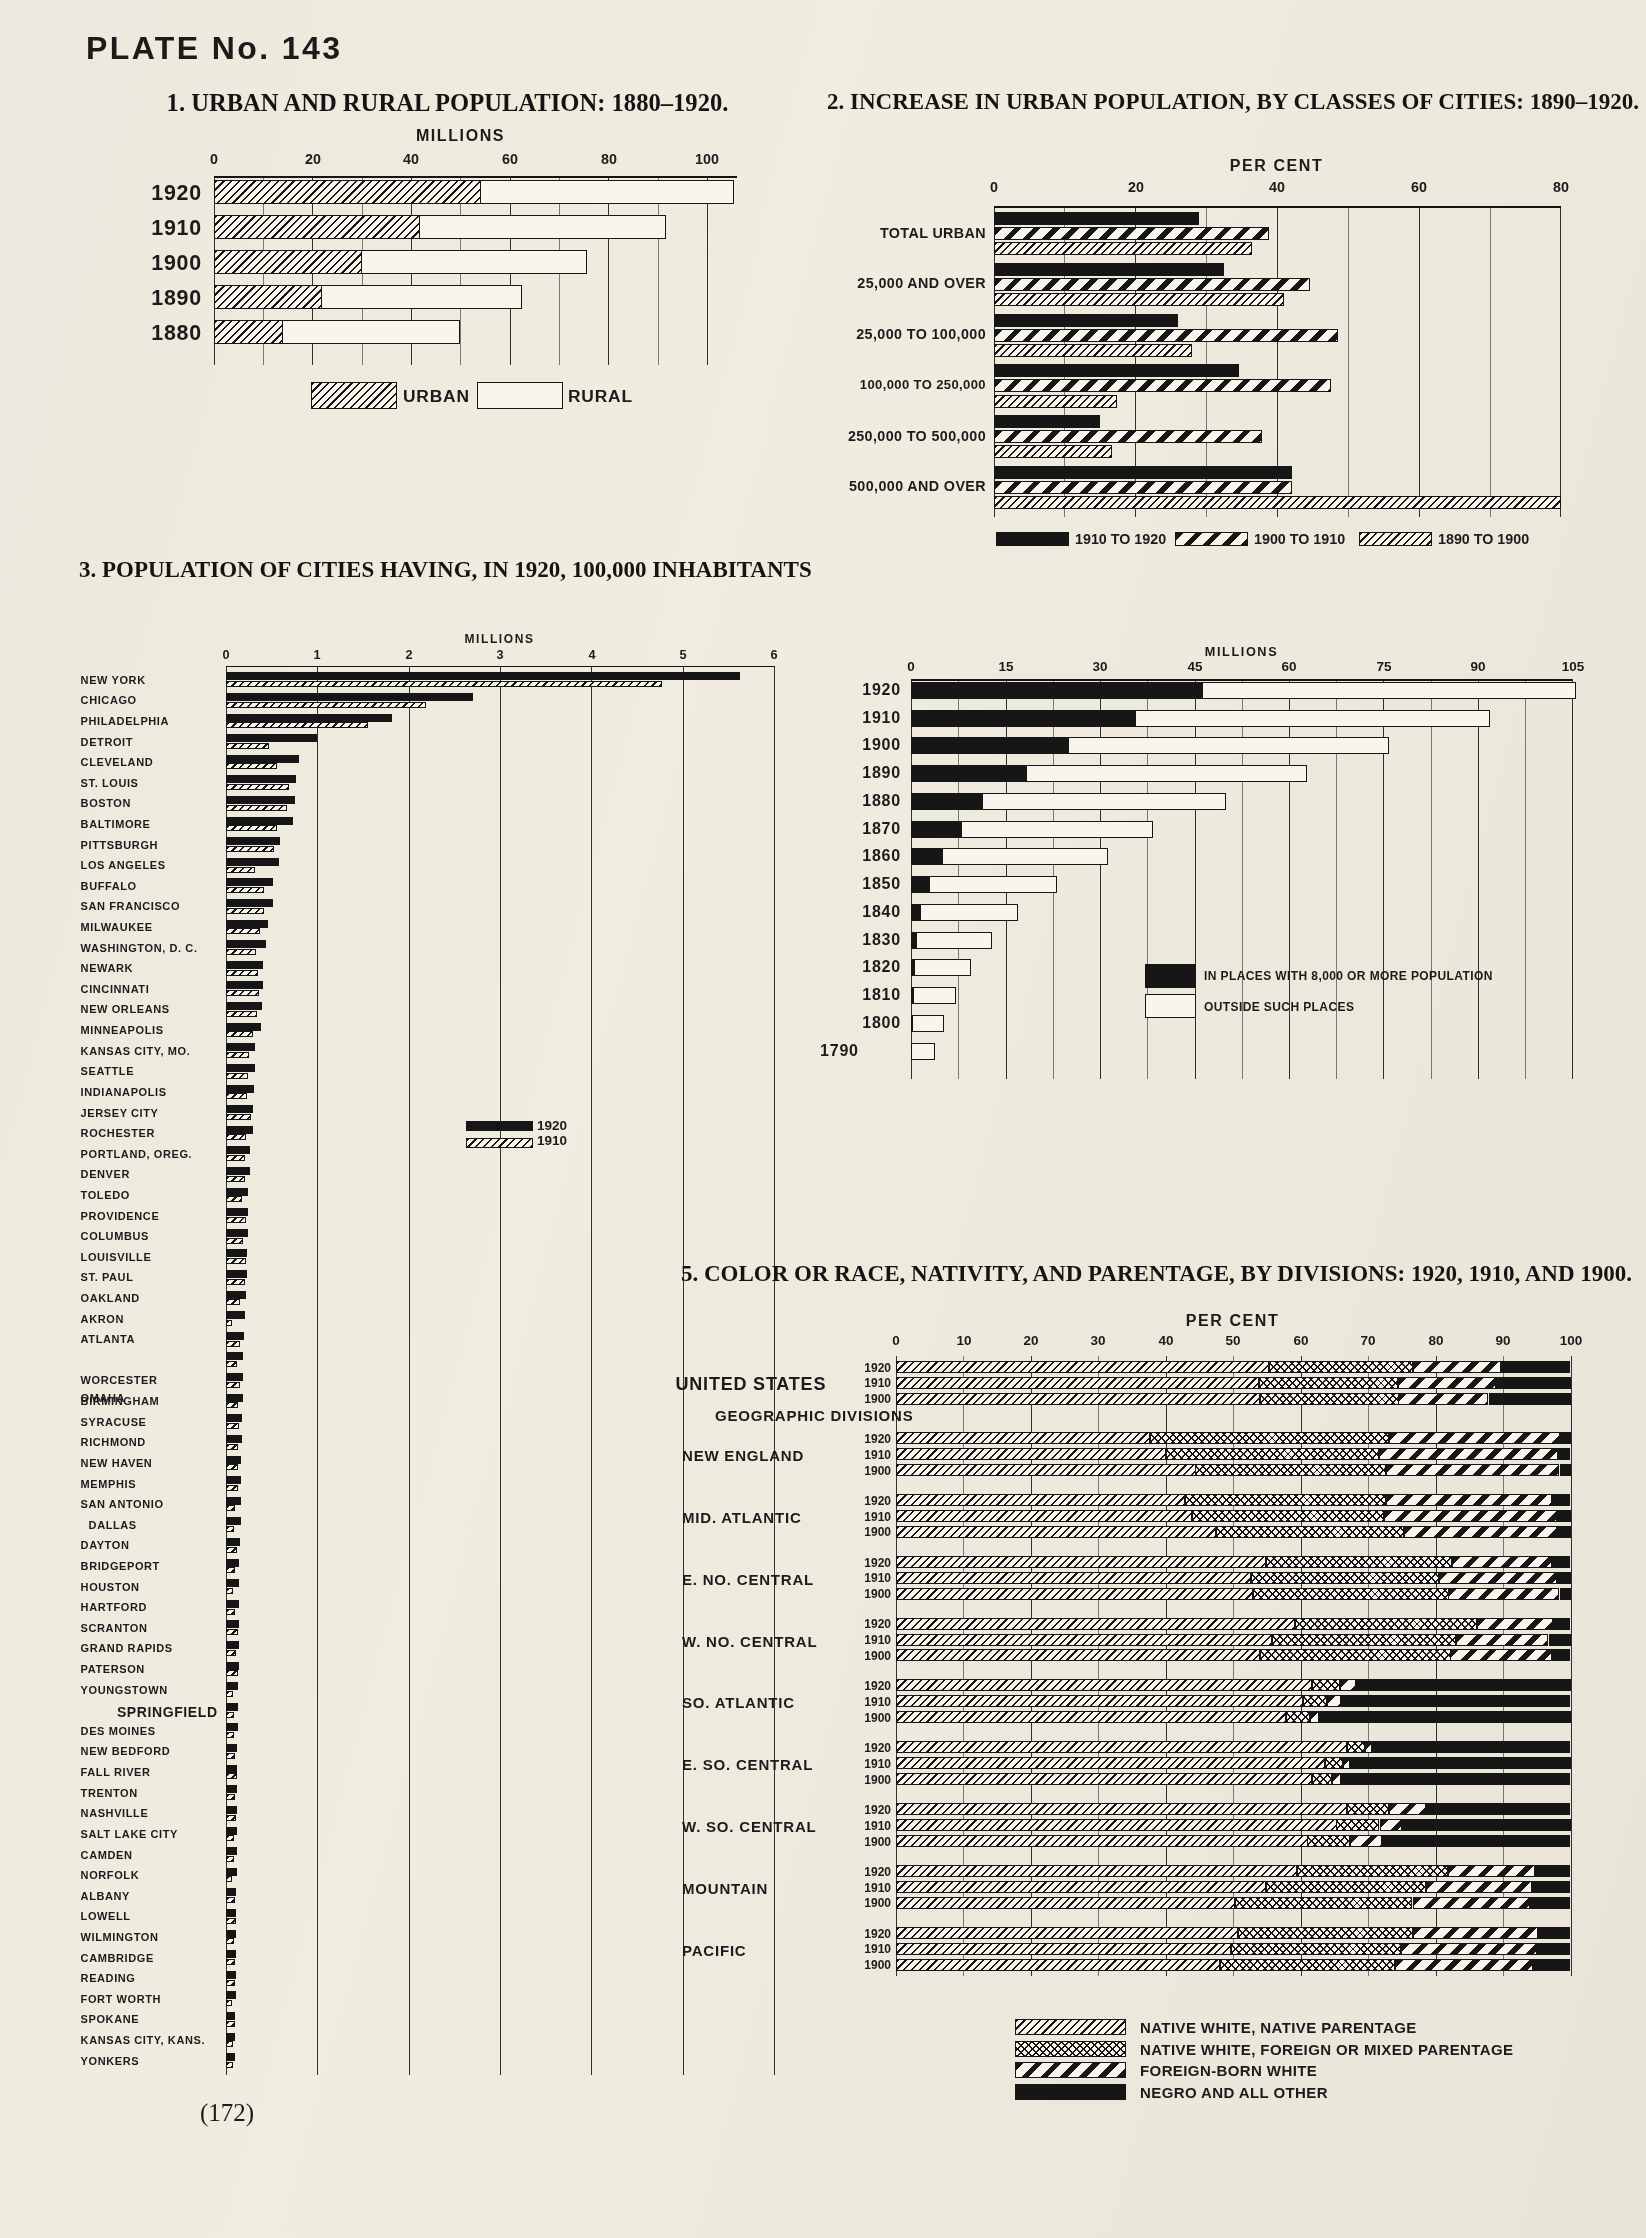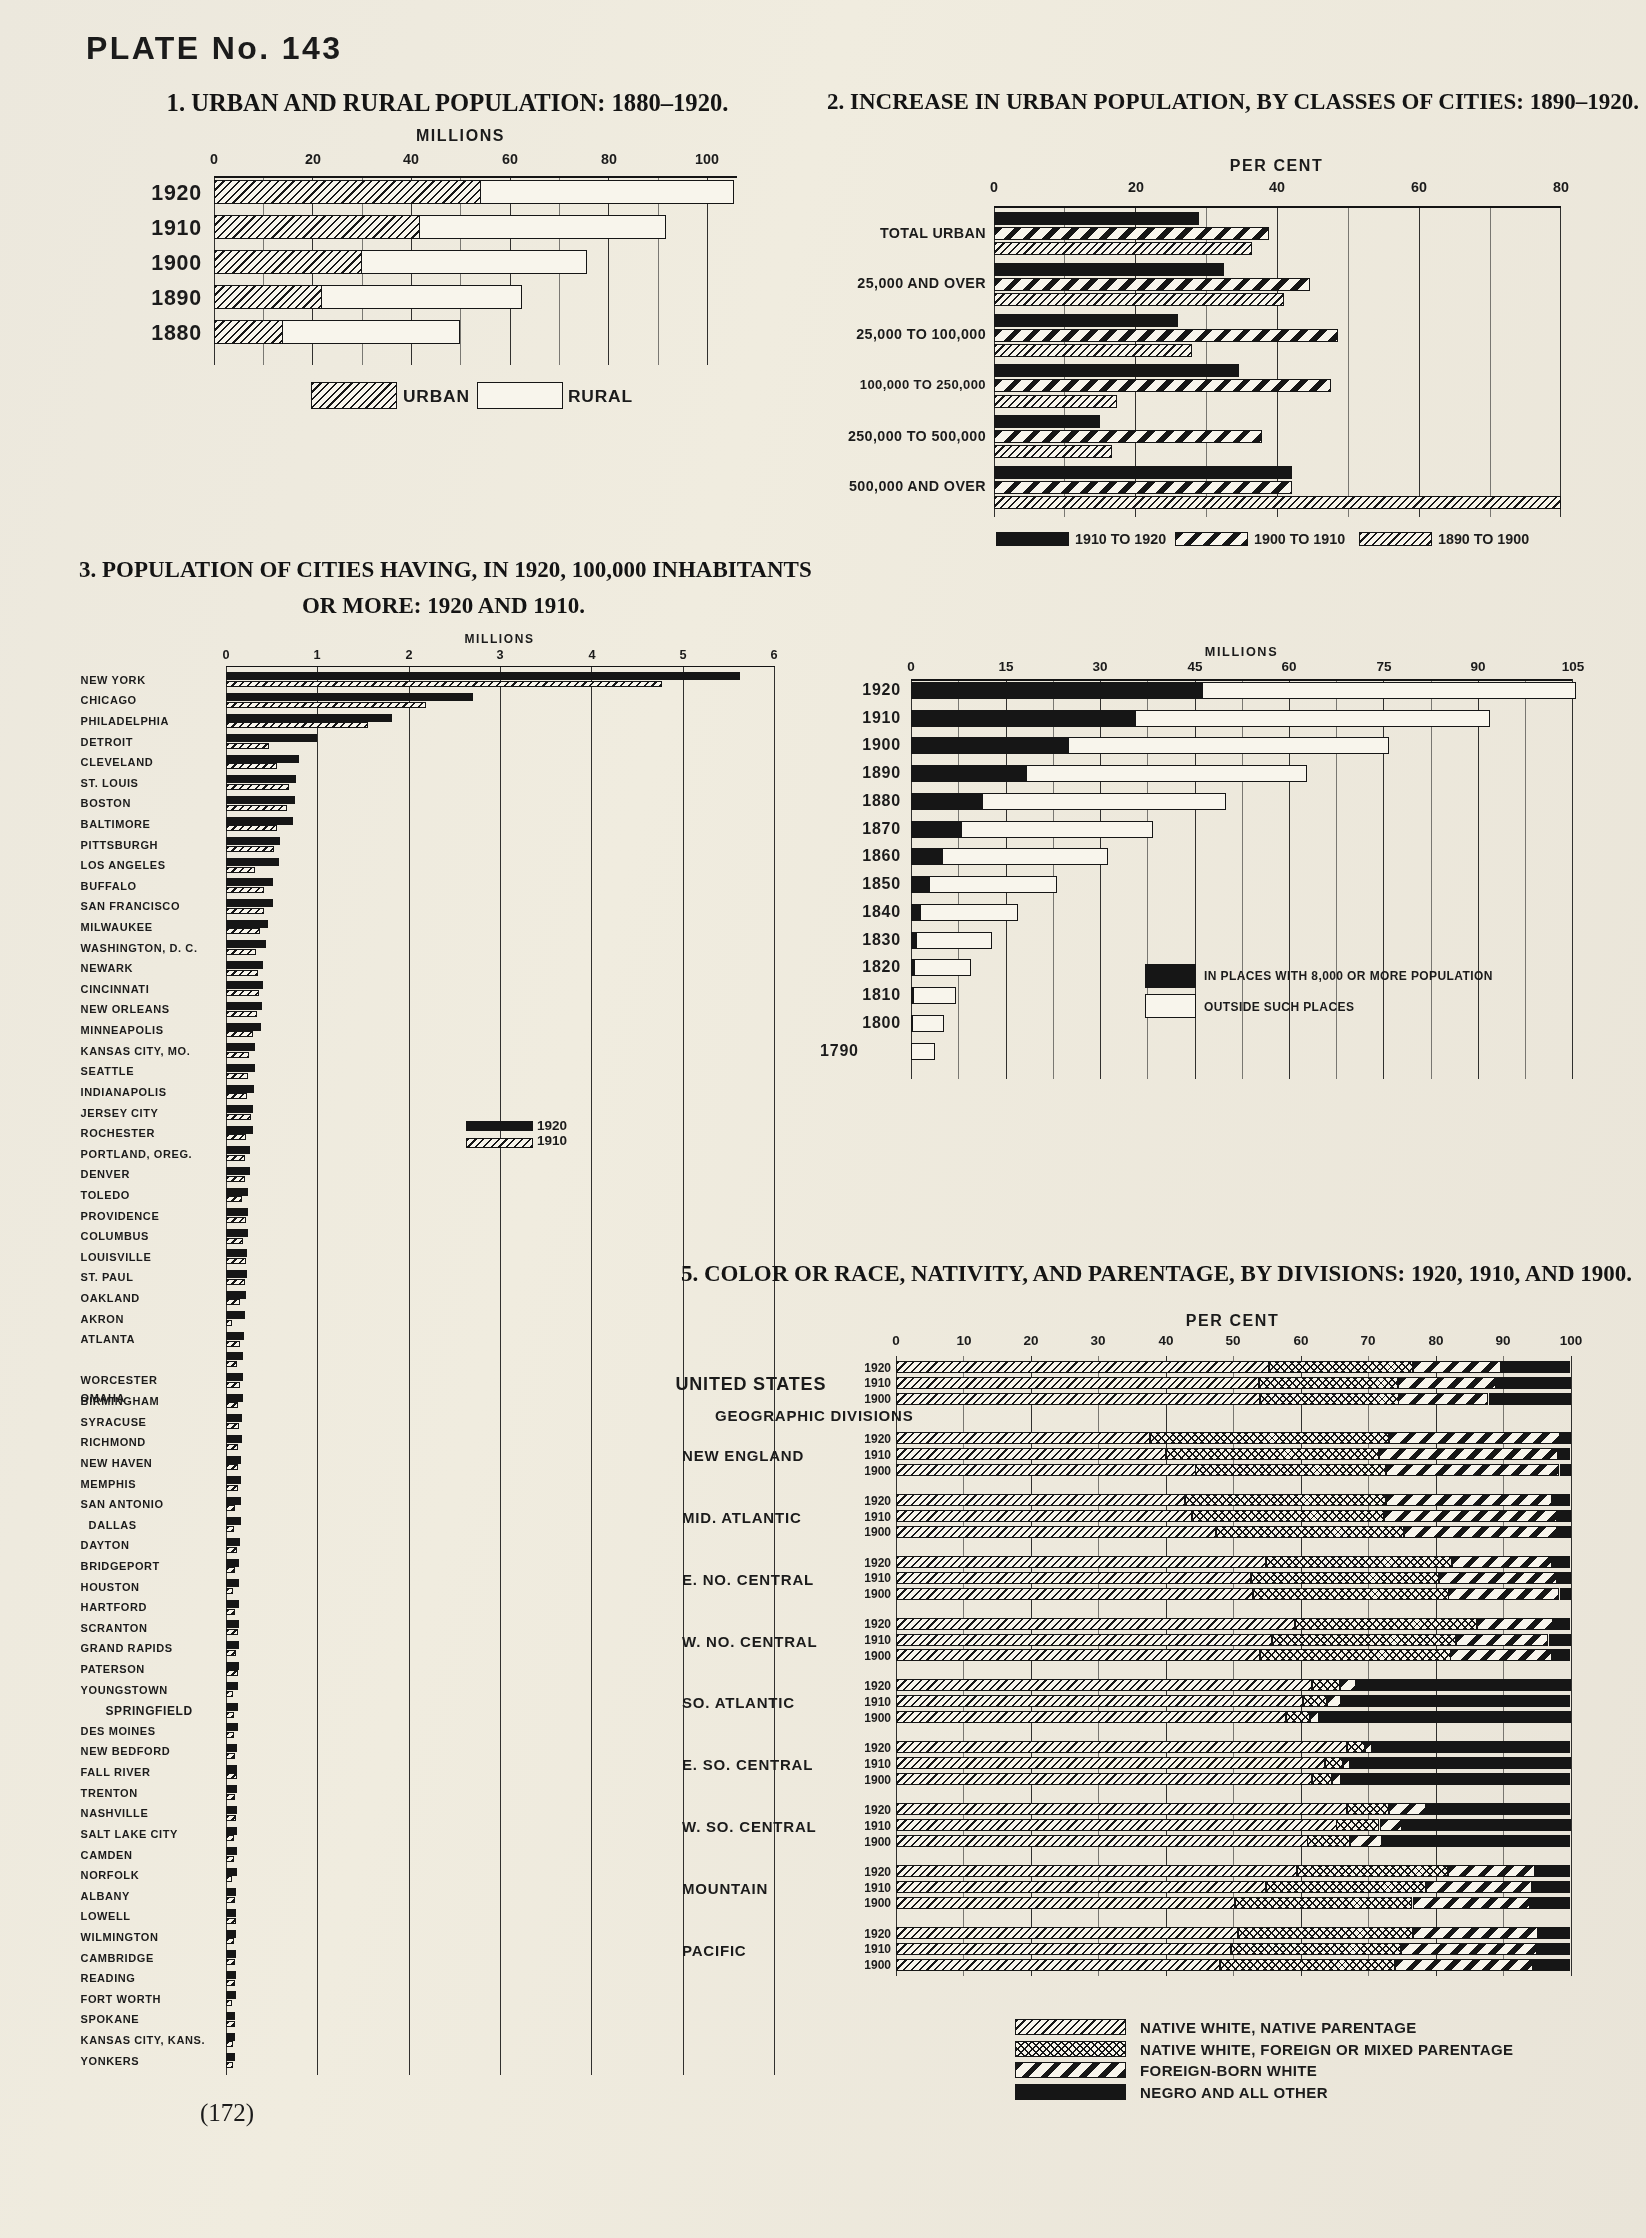--- a/index.html
+++ b/index.html
@@ -121,21 +121,20 @@
       <div class="sw p-solid" style="left: 176px; top: 453px; width: 73px; height: 13.5px;"></div>
       <div class="lbl" style="left: 255px; top: 453px; font-size: 14.3px;">1910 TO 1920</div>
       <div class="sw p-hbold" style="left: 355px; top: 453px; width: 73px; height: 13.5px;"></div>
       <div class="lbl" style="left: 434px; top: 453px; font-size: 14.3px;">1900 TO 1910</div>
       <div class="sw p-hfine" style="left: 539px; top: 453px; width: 73px; height: 13.5px;"></div>
       <div class="lbl" style="left: 618px; top: 453px; font-size: 14.3px;">1890 TO 1900</div>
     </section>
 
   <section class="chart" id="c3" style="left:79px;top:555px;width:729px;height:1582px;">
     <div class="t-title" style="left:0;top:1.6px;width:729px;font-size:23px;">3. POPULATION OF CITIES HAVING, IN 1920, 100,000 INHABITANTS</div>
-    <div class="t-title" style="left:0;top:38px;width:729px;font-size:23px;">OR MORE: 1920 AND 1910.</div>
     <div class="lbl" style="left:262px;top:78px;width:317px;text-align:center;font-size:12px;letter-spacing:1.6px;">MILLIONS</div>
   <div class="gl major" style="left: 147px; top: 111px; height: 1409px;"></div>
       <div class="gl major" style="left: 238px; top: 111px; height: 1409px;"></div>
       <div class="gl major" style="left: 330px; top: 111px; height: 1409px;"></div>
       <div class="gl major" style="left: 421px; top: 111px; height: 1409px;"></div>
       <div class="gl major" style="left: 512px; top: 111px; height: 1409px;"></div>
       <div class="gl major" style="left: 604px; top: 111px; height: 1409px;"></div>
       <div class="gl major" style="left: 695px; top: 111px; height: 1409px;"></div>
       <div class="axl" style="left: 147px; top: 111px; width: 549px; height: 0.8px;"></div>
       <div class="lbl" style="left: 123px; top: 94px; width: 48px; text-align: center; font-size: 12.7px;">0</div>
@@ -288,21 +287,21 @@
       <div class="sw p-hfine" style="left: 147px; top: 1074px; width: 12px; height: 6.3px; border-width: 0.8px;"></div>
       <div class="lbl" style="left: 0px; top: 1088px; width: 137px; text-align: left; font-size: 11px; letter-spacing: 0.6px; padding-left: 1.6px;">GRAND RAPIDS</div>
       <div class="sw p-solid" style="left: 147px; top: 1086px; width: 12.8px; height: 8px;"></div>
       <div class="sw p-hfine" style="left: 147px; top: 1095px; width: 10px; height: 6.3px; border-width: 0.8px;"></div>
       <div class="lbl" style="left: 0px; top: 1109px; width: 137px; text-align: left; font-size: 11px; letter-spacing: 0.6px; padding-left: 1.6px;">PATERSON</div>
       <div class="sw p-solid" style="left: 147px; top: 1107px; width: 12.8px; height: 8px;"></div>
       <div class="sw p-hfine" style="left: 147px; top: 1115px; width: 12px; height: 6.3px; border-width: 0.8px;"></div>
       <div class="lbl" style="left: 0px; top: 1130px; width: 137px; text-align: left; font-size: 11px; letter-spacing: 0.6px; padding-left: 1.6px;">YOUNGSTOWN</div>
       <div class="sw p-solid" style="left: 147px; top: 1127px; width: 12px; height: 8px;"></div>
       <div class="sw p-hfine" style="left: 147px; top: 1136px; width: 7.3px; height: 6.3px; border-width: 0.8px;"></div>
-      <div class="lbl" style="left: 0px; top: 1150px; width: 137px; text-align: center; font-size: 12px; letter-spacing: 0.6px; padding-left: 1.6px;">SPRINGFIELD</div>
+      <div class="lbl" style="left: 0px; top: 1150px; width: 137px; text-align: right; font-size: 14px; letter-spacing: 0.6px; padding-left: 1.6px;">SPRINGFIELD</div>
       <div class="sw p-solid" style="left: 147px; top: 1148px; width: 12px; height: 8px;"></div>
       <div class="sw p-hfine" style="left: 147px; top: 1157px; width: 8.2px; height: 6.3px; border-width: 0.8px;"></div>
       <div class="lbl" style="left: 0px; top: 1171px; width: 137px; text-align: left; font-size: 11px; letter-spacing: 0.6px; padding-left: 1.6px;">DES MOINES</div>
       <div class="sw p-solid" style="left: 147px; top: 1168px; width: 12px; height: 8px;"></div>
       <div class="sw p-hfine" style="left: 147px; top: 1177px; width: 8.2px; height: 6.3px; border-width: 0.8px;"></div>
       <div class="lbl" style="left: 0px; top: 1191px; width: 137px; text-align: left; font-size: 11px; letter-spacing: 0.6px; padding-left: 1.6px;">NEW BEDFORD</div>
       <div class="sw p-solid" style="left: 147px; top: 1189px; width: 11px; height: 8px;"></div>
       <div class="sw p-hfine" style="left: 147px; top: 1198px; width: 9.1px; height: 6.3px; border-width: 0.8px;"></div>
       <div class="lbl" style="left: 0px; top: 1212px; width: 137px; text-align: left; font-size: 11px; letter-spacing: 0.6px; padding-left: 1.6px;">FALL RIVER</div>
       <div class="sw p-solid" style="left: 147px; top: 1210px; width: 11px; height: 8px;"></div>

